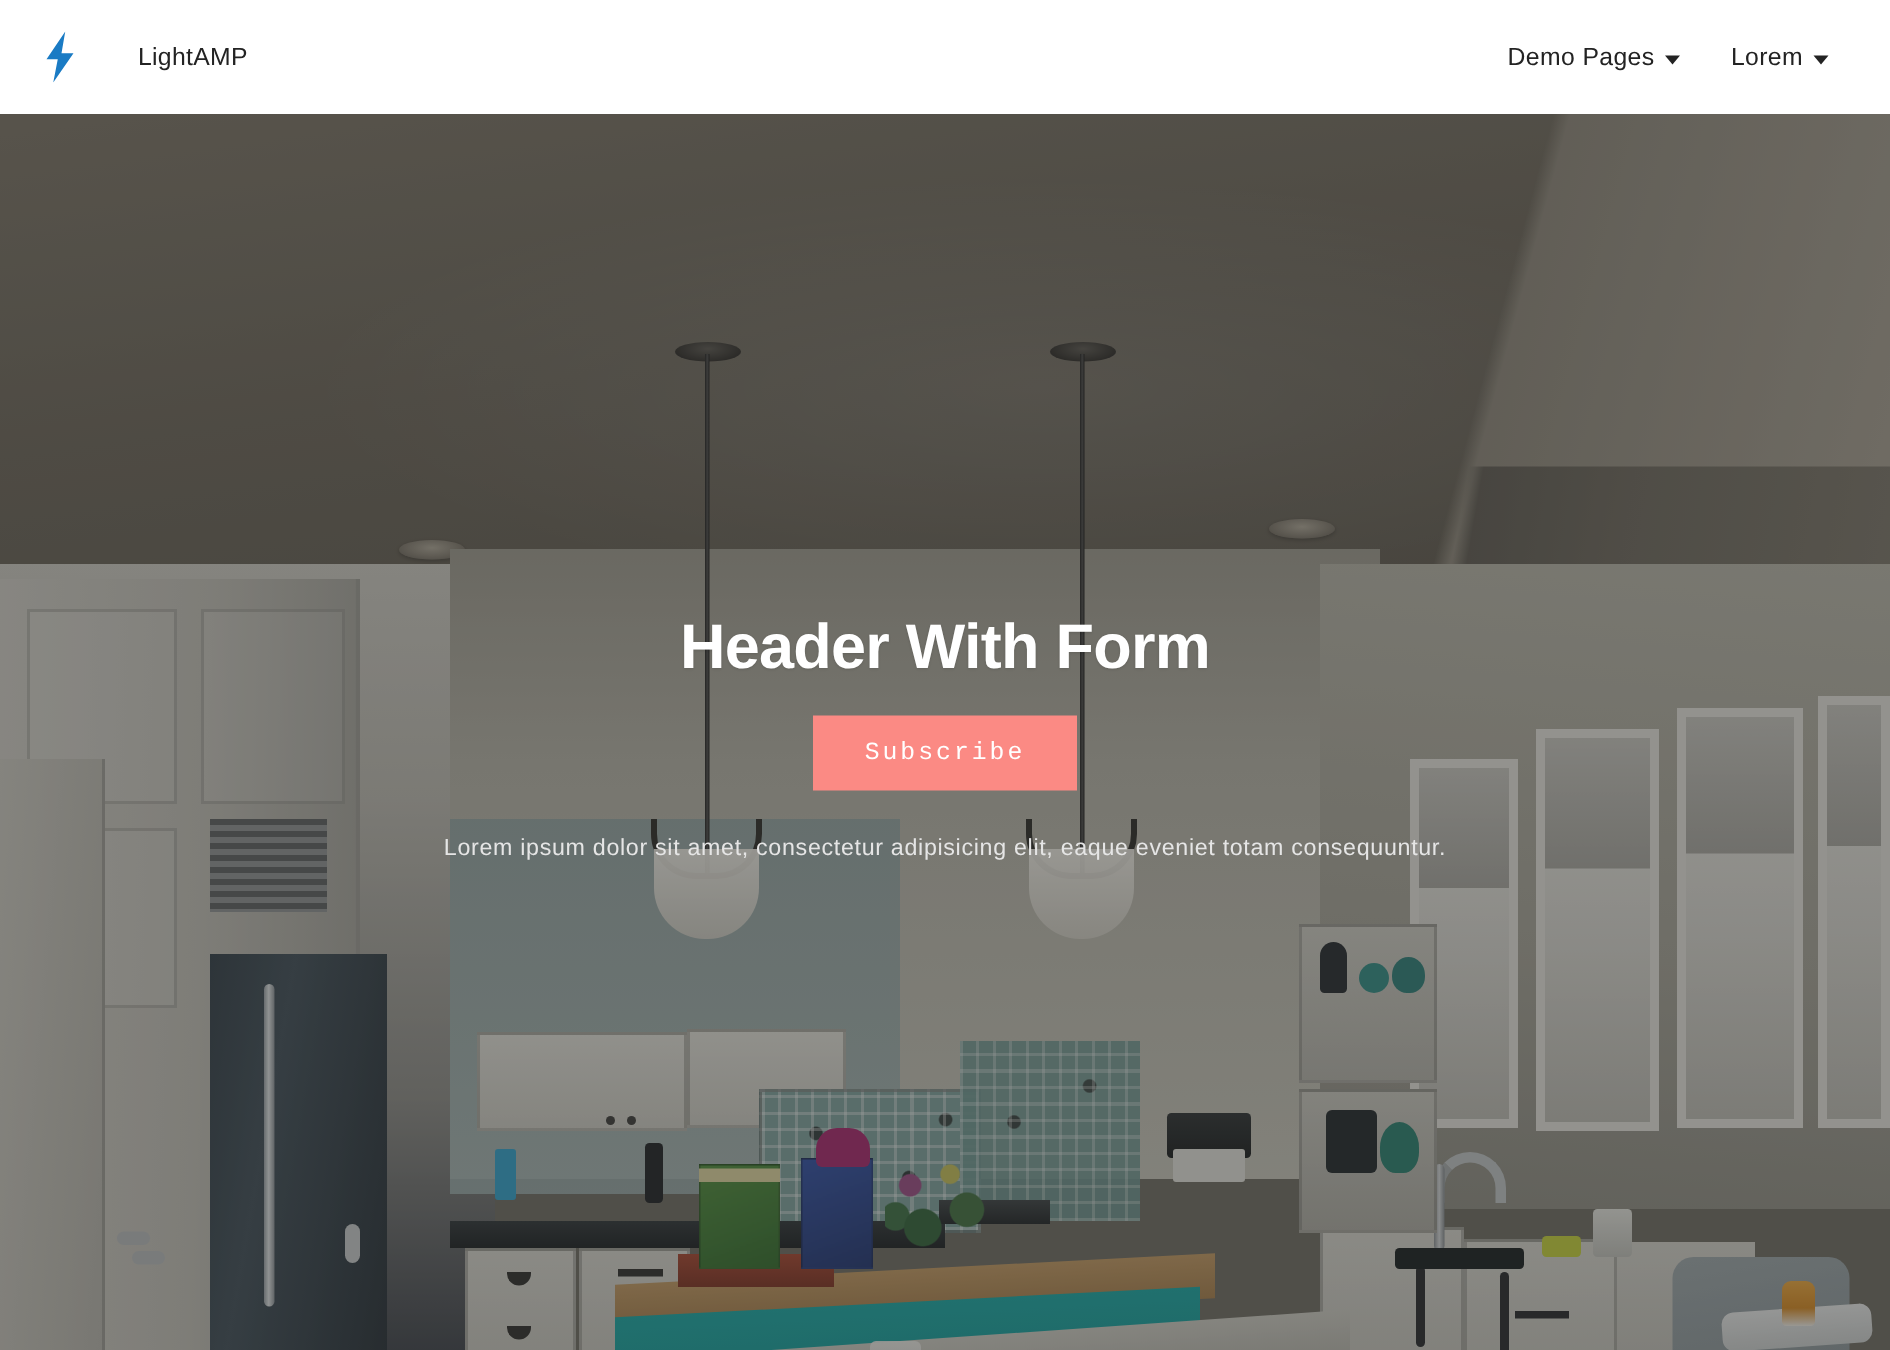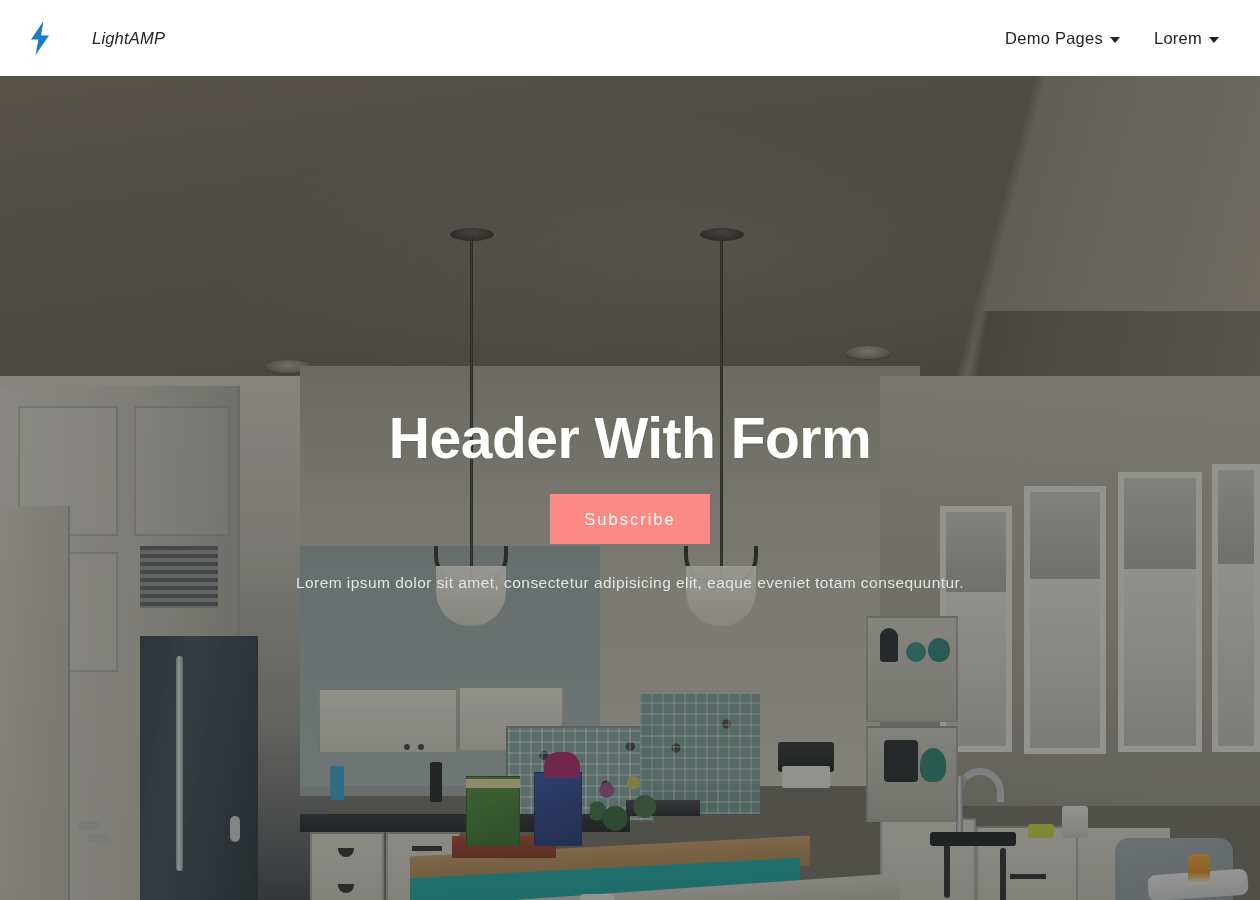--- a/index.html
+++ b/index.html
@@ -25,21 +25,20 @@
     align-items: center;
     padding: 0 24px 0 18px;
   }
 
   .brand {
     display: flex;
     align-items: center;
     gap: 0;
     cursor: pointer;
     text-decoration: none;
-    font-style: italic;
   }
   .brand-mark {
     width: 32px;
     height: 40px;
     display: flex;
     align-items: center;
     justify-content: center;
     margin-left: 6px;
   }
   .brand-name {
@@ -339,21 +338,21 @@
   
   .hero-content {
     position: absolute;
     z-index: 10;
     left: 0; right: 0;
     top: 332px;
     text-align: center;
     padding: 0 40px;
   }
   .hero-title {
-    font-size: 57px;
+    font-size: 42px;
     line-height: 1.08;
     font-weight: 700;
     color: #ffffff;
     letter-spacing: -0.5px;
     margin-bottom: 24px;
     text-shadow: 0 1px 2px rgba(0,0,0,.12);
   }
   .hero-sub {
     max-width: 1110px;
     margin: 0 auto 32px;
@@ -382,21 +381,21 @@
     padding: 0 18px;
   }
   .email-input::placeholder { color: #787878; opacity: 1; }
 
   .subscribe-btn {
     background: #fb8a84;
     color: #ffffff;
     border: none;
     height: 50px;
     padding: 0 34px;
-    font-family: Liberation Sans, sans-serif;
+    font-family: Liberation Mono, monospace;
     font-size: 16.5px;
     letter-spacing: 2px;
     cursor: pointer;
     line-height: 50px;
   }
 
   .hero-note {
     margin-top: 30px;
     font-size: 15.5px;
     color: #e5e5e5;

